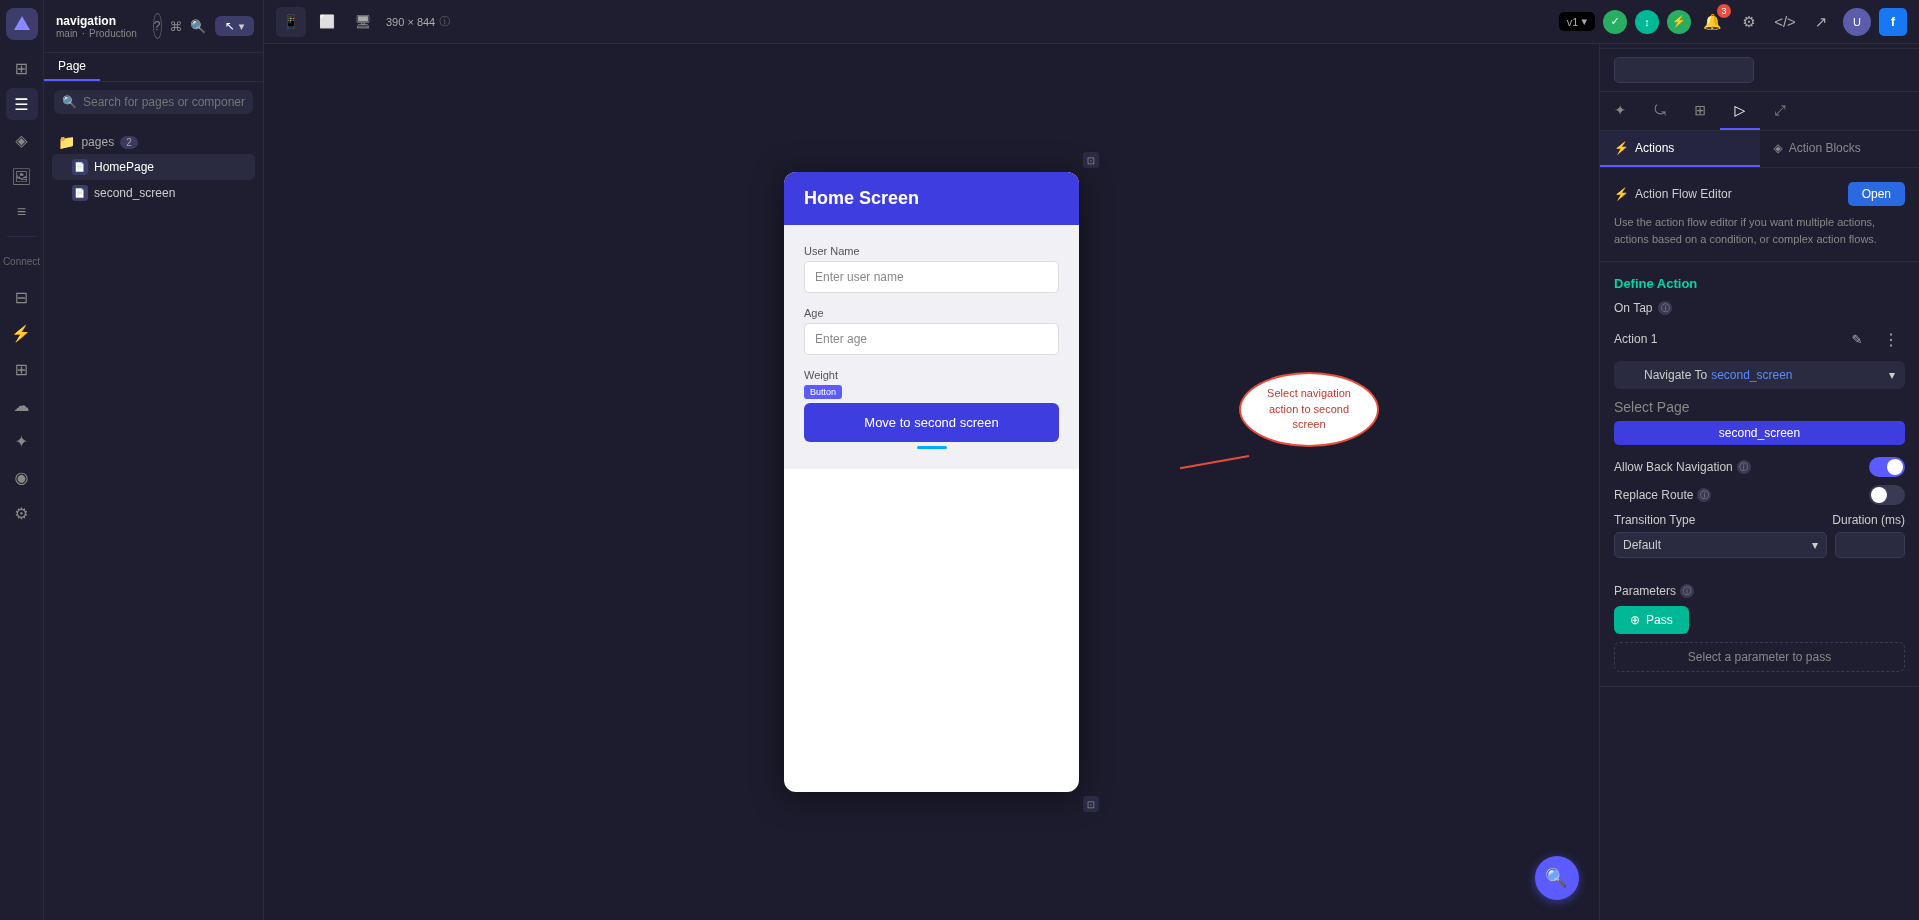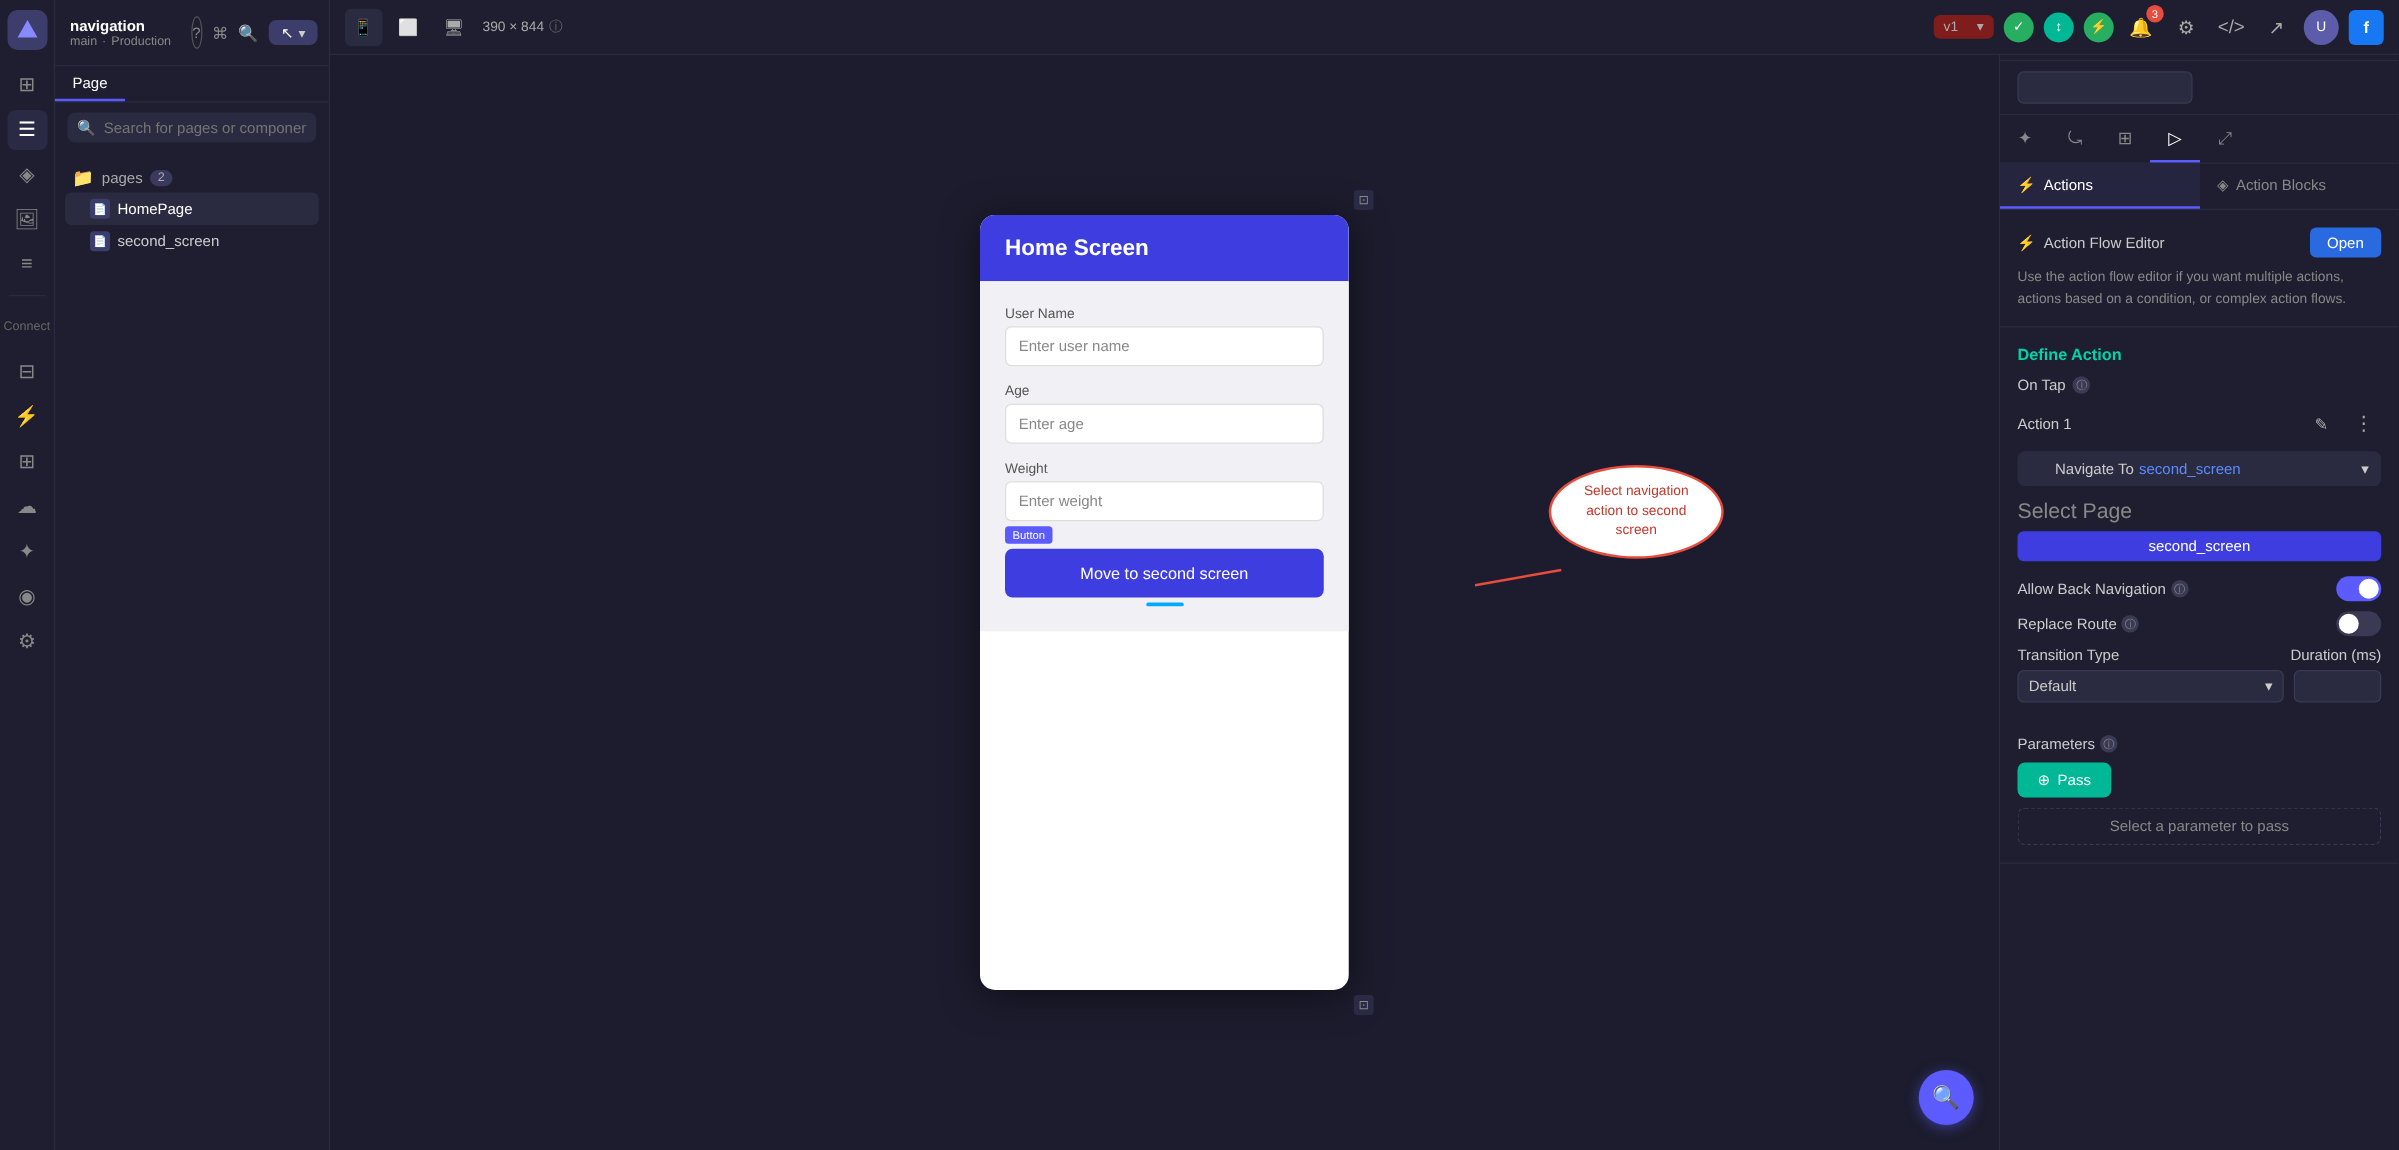--- a/index.html
+++ b/index.html
@@ -22,21 +22,21 @@
     .badge { background: #3a3a5c; border-radius: 10px; padding: 1px 6px; font-size: 10px; color: #aaa; }
     .page-item { display: flex; align-items: center; gap: 6px; padding: 5px 8px 5px 20px; border-radius: 5px; cursor: pointer; font-size: 12px; color: #ccc; }
     .page-item.active { background: #2a2a40; color: #fff; }
     .page-item .page-icon { width: 16px; height: 16px; background: #3d3d6b; border-radius: 3px; display: flex; align-items: center; justify-content: center; font-size: 9px; }
     .nav-info { display: flex; flex-direction: column; }
     .nav-title { font-size: 12px; font-weight: 600; color: #fff; }
     .nav-sub { font-size: 10px; color: #888; display: flex; align-items: center; gap: 4px; }
     .device-btn { width: 30px; height: 30px; display: flex; align-items: center; justify-content: center; border-radius: 5px; cursor: pointer; color: #aaa; }
     .device-btn.active { background: #2a2a40; color: #fff; }
     .size-display { font-size: 11px; color: #aaa; display: flex; align-items: center; gap: 4px; }
-    .version-btn { font-size: 11px; color: #aaa; display: flex; align-items: center; gap: 15px; background: #7f1d1d; padding: 3px 8px; border-radius: 5px; cursor: pointer; }
+    .version-btn { font-size: 11px; color: #aaa; display: flex; align-items: center; gap: 3px; background: #000000; padding: 3px 8px; border-radius: 5px; cursor: pointer; }
     .icon-btn { width: 28px; height: 28px; display: flex; align-items: center; justify-content: center; border-radius: 5px; cursor: pointer; color: #aaa; font-size: 15px; }
     .avatar-btn { width: 28px; height: 28px; border-radius: 50%; background: #5c5caa; display: flex; align-items: center; justify-content: center; cursor: pointer; font-size: 11px; color: #fff; }
     .notification-dot { position: relative; }
     .notification-dot::after { content: '3'; position: absolute; top: -4px; right: -4px; background: #e74c3c; border-radius: 50%; width: 14px; height: 14px; font-size: 9px; display: flex; align-items: center; justify-content: center; color: #fff; }
     .toolbar-btn { width: 28px; height: 28px; display: flex; align-items: center; justify-content: center; border-radius: 5px; cursor: pointer; color: #888; font-size: 14px; }
     .zoom-value { font-size: 12px; color: #ccc; min-width: 36px; text-align: center; }
 
     
     .main-area { position: absolute; top: 44px; left: 264px; right: 320px; bottom: 0; background: #1c1c2e; display: flex; align-items: center; justify-content: center; overflow: hidden; }
 
@@ -76,21 +76,21 @@
     .open-btn { background: #2a6ae0; color: #fff; border: none; padding: 5px 14px; border-radius: 5px; font-size: 12px; cursor: pointer; }
     .flow-desc { font-size: 11px; color: #888; margin-top: 8px; line-height: 1.5; }
     .define-action-label { font-size: 13px; font-weight: 600; color: #00d4aa; margin-bottom: 10px; }
     .on-tap-row { display: flex; align-items: flex-end; gap: 6px; font-size: 12px; color: #ccc; margin-bottom: 10px; }
     .action-item { display: flex; align-items: center; justify-content: space-between; margin-bottom: 8px; }
     .action-label { font-size: 12px; color: #ccc; }
     .action-item-actions { display: flex; align-items: center; gap: 6px; color: #888; }
     .navigate-row { display: flex; align-items: center; justify-content: space-between; background: #2a2a40; border-radius: 6px; padding: 7px 10px; margin-bottom: 10px; font-size: 12px; color: #ccc; }
     .navigate-text { display: flex; align-items: center; gap: 4px; margin-left: 20px; }
     .navigate-link { color: #5b8bff; }
-    .select-page-label { font-size: 17px; color: #888; margin-bottom: 6px; }
+    .select-page-label { font-size: 14px; color: #888; margin-bottom: 6px; }
     .select-page-value { background: #3d3de0; color: #fff; border-radius: 5px; padding: 5px 10px; font-size: 12px; text-align: center; margin-bottom: 12px; }
     .toggle-row { display: flex; align-items: center; justify-content: space-between; margin-bottom: 8px; }
     .toggle-label { font-size: 12px; color: #ccc; display: flex; align-items: center; gap: 4px; }
     .toggle { width: 36px; height: 20px; background: #5b5bff; border-radius: 10px; position: relative; cursor: pointer; }
     .toggle .knob { width: 16px; height: 16px; background: #fff; border-radius: 50%; position: absolute; top: 2px; right: 2px; }
     .toggle.off { background: #3a3a55; }
     .toggle.off .knob { right: auto; left: 2px; }
     .dropdown-row { display: flex; align-items: center; gap: 8px; }
     .dropdown-select { flex: 1; background: #2a2a40; border: 1px solid #3a3a55; border-radius: 5px; color: #ccc; padding: 5px 8px; font-size: 12px; display: flex; align-items: center; justify-content: space-between; cursor: pointer; }
     .duration-input { width: 70px; background: #2a2a40; border: 1px solid #3a3a55; border-radius: 5px; color: #ccc; padding: 5px 8px; font-size: 12px; }
@@ -236,21 +236,20 @@
           <div class="form-input">Enter user name</div>
         </div>
 
         <div class="form-field">
           <div class="form-label">Age</div>
           <div class="form-input">Enter age</div>
         </div>
 
         <div class="form-field">
           <div class="form-label">Weight</div>
-          <div class="form-input">Enter weight</div>
         </div>
 
         <div class="button-wrapper">
           <div class="button-label-tag">Button</div>
           <button class="move-btn">Move to second screen</button>
           <div class="btn-underline"></div>
         </div>
       </div>
     </div>
 

